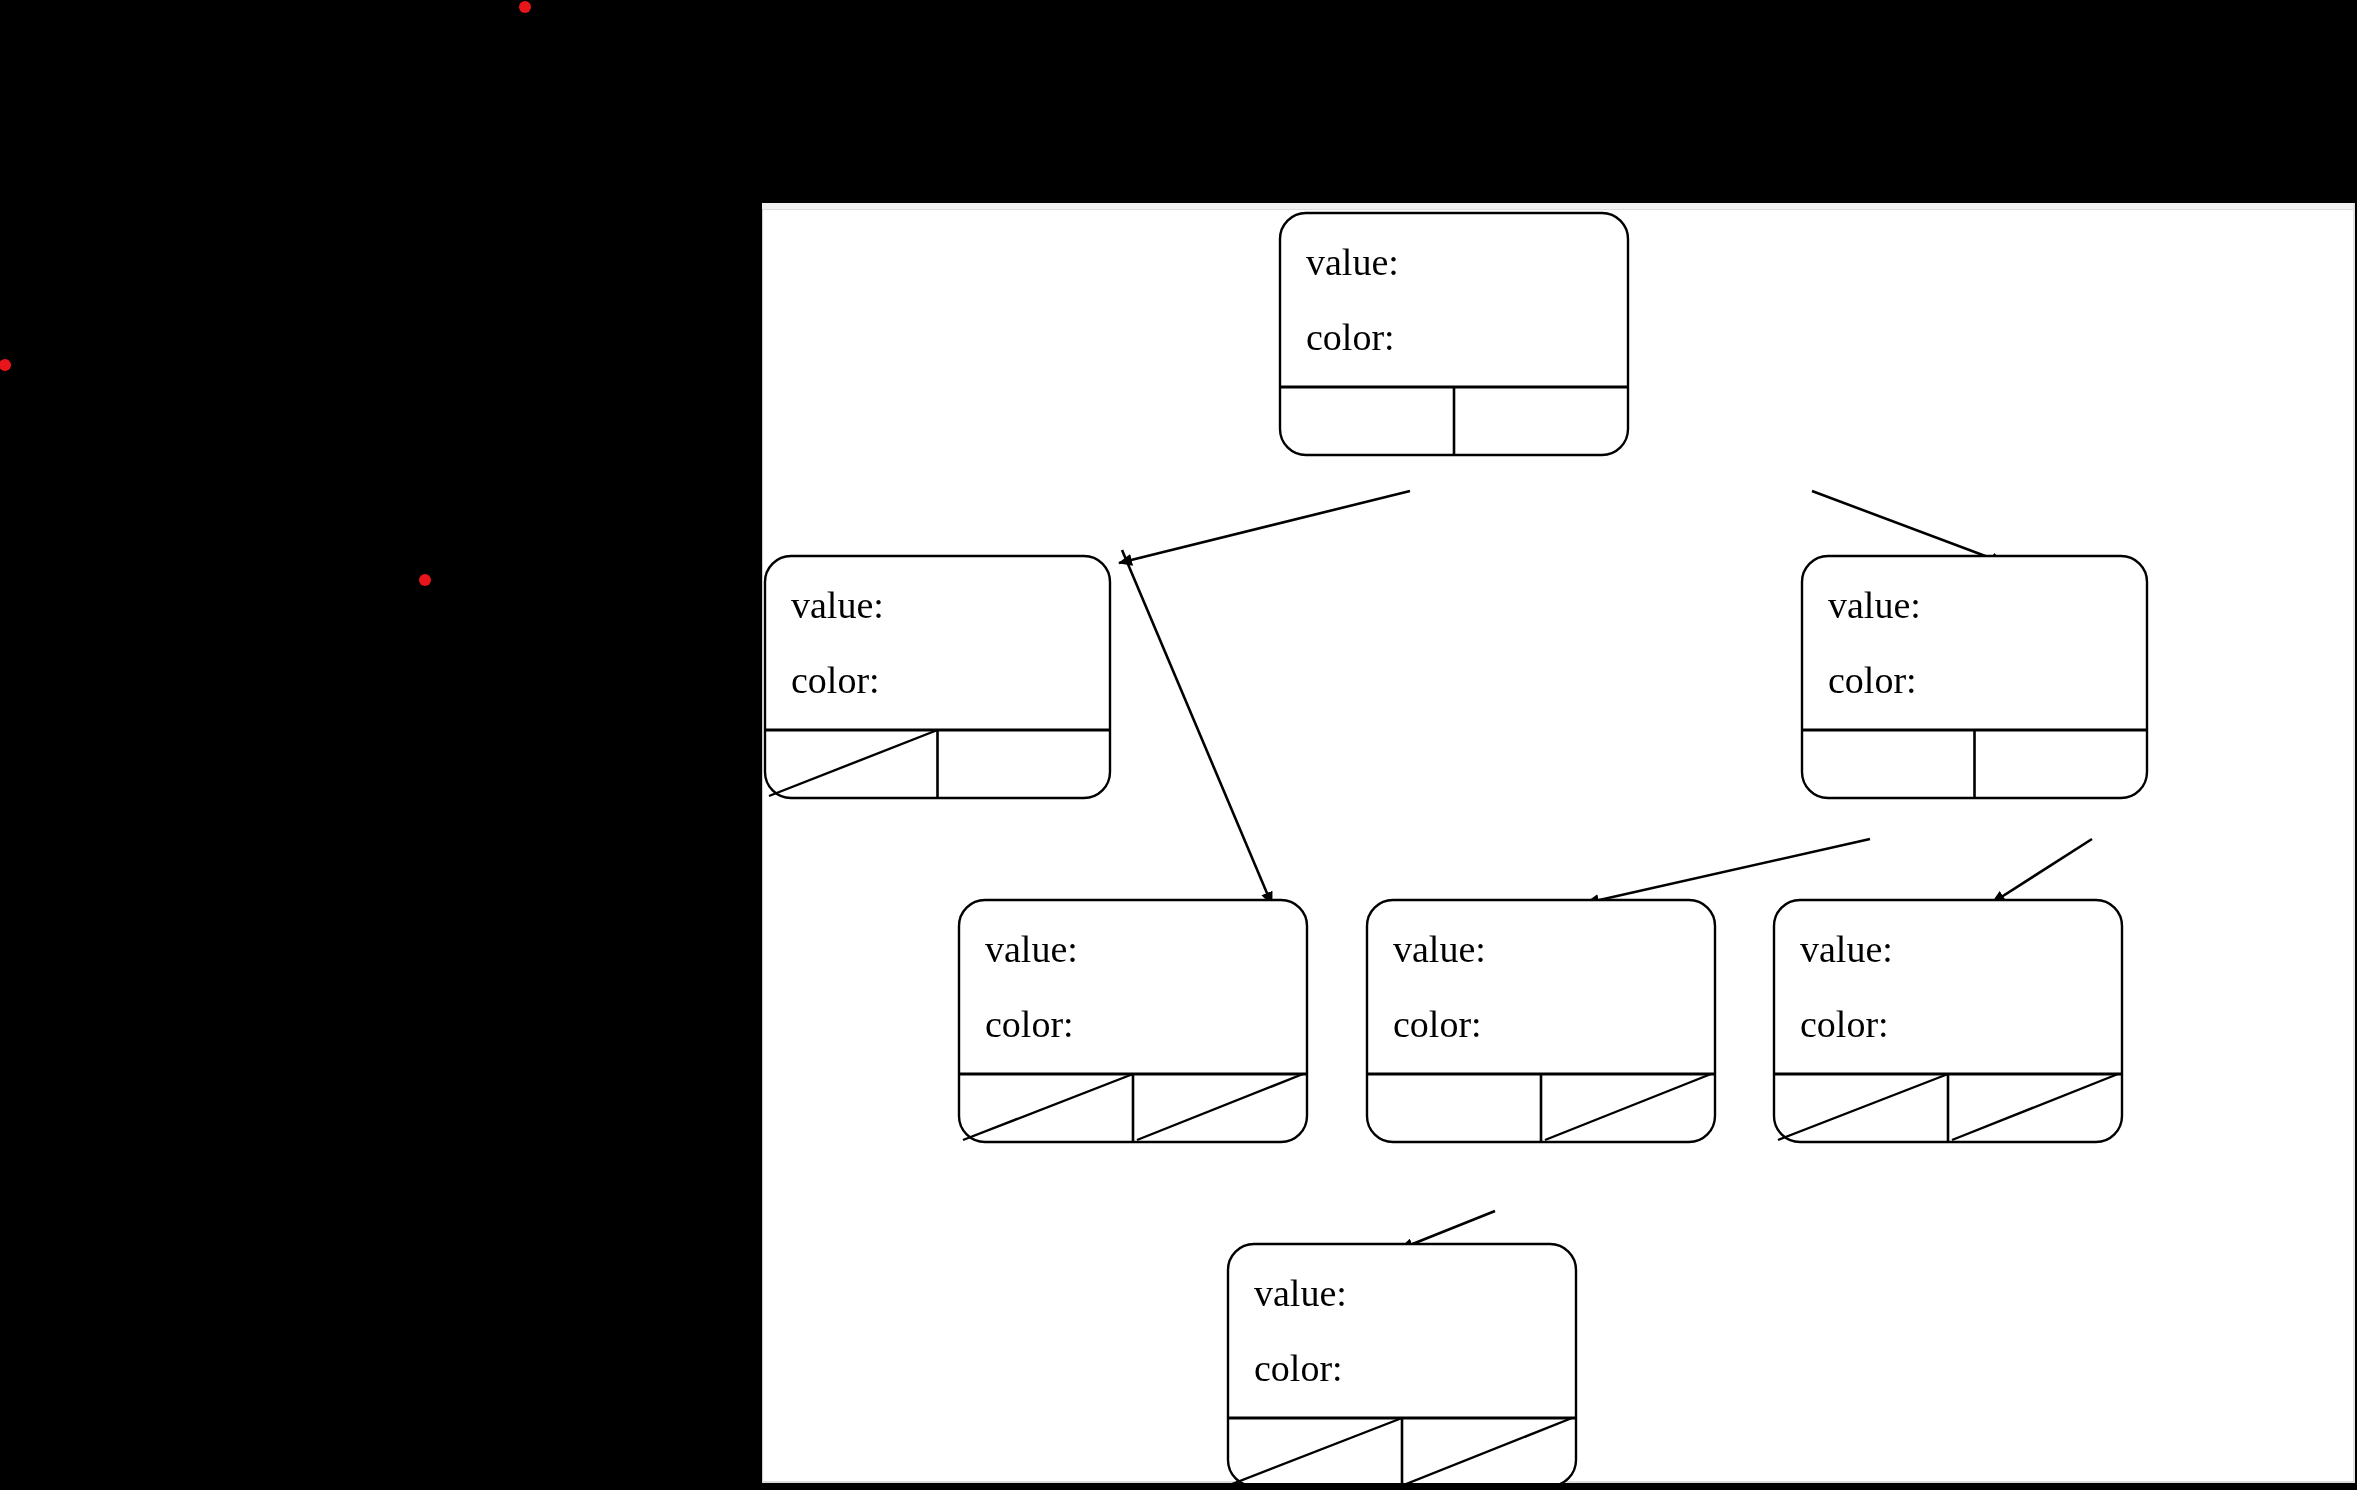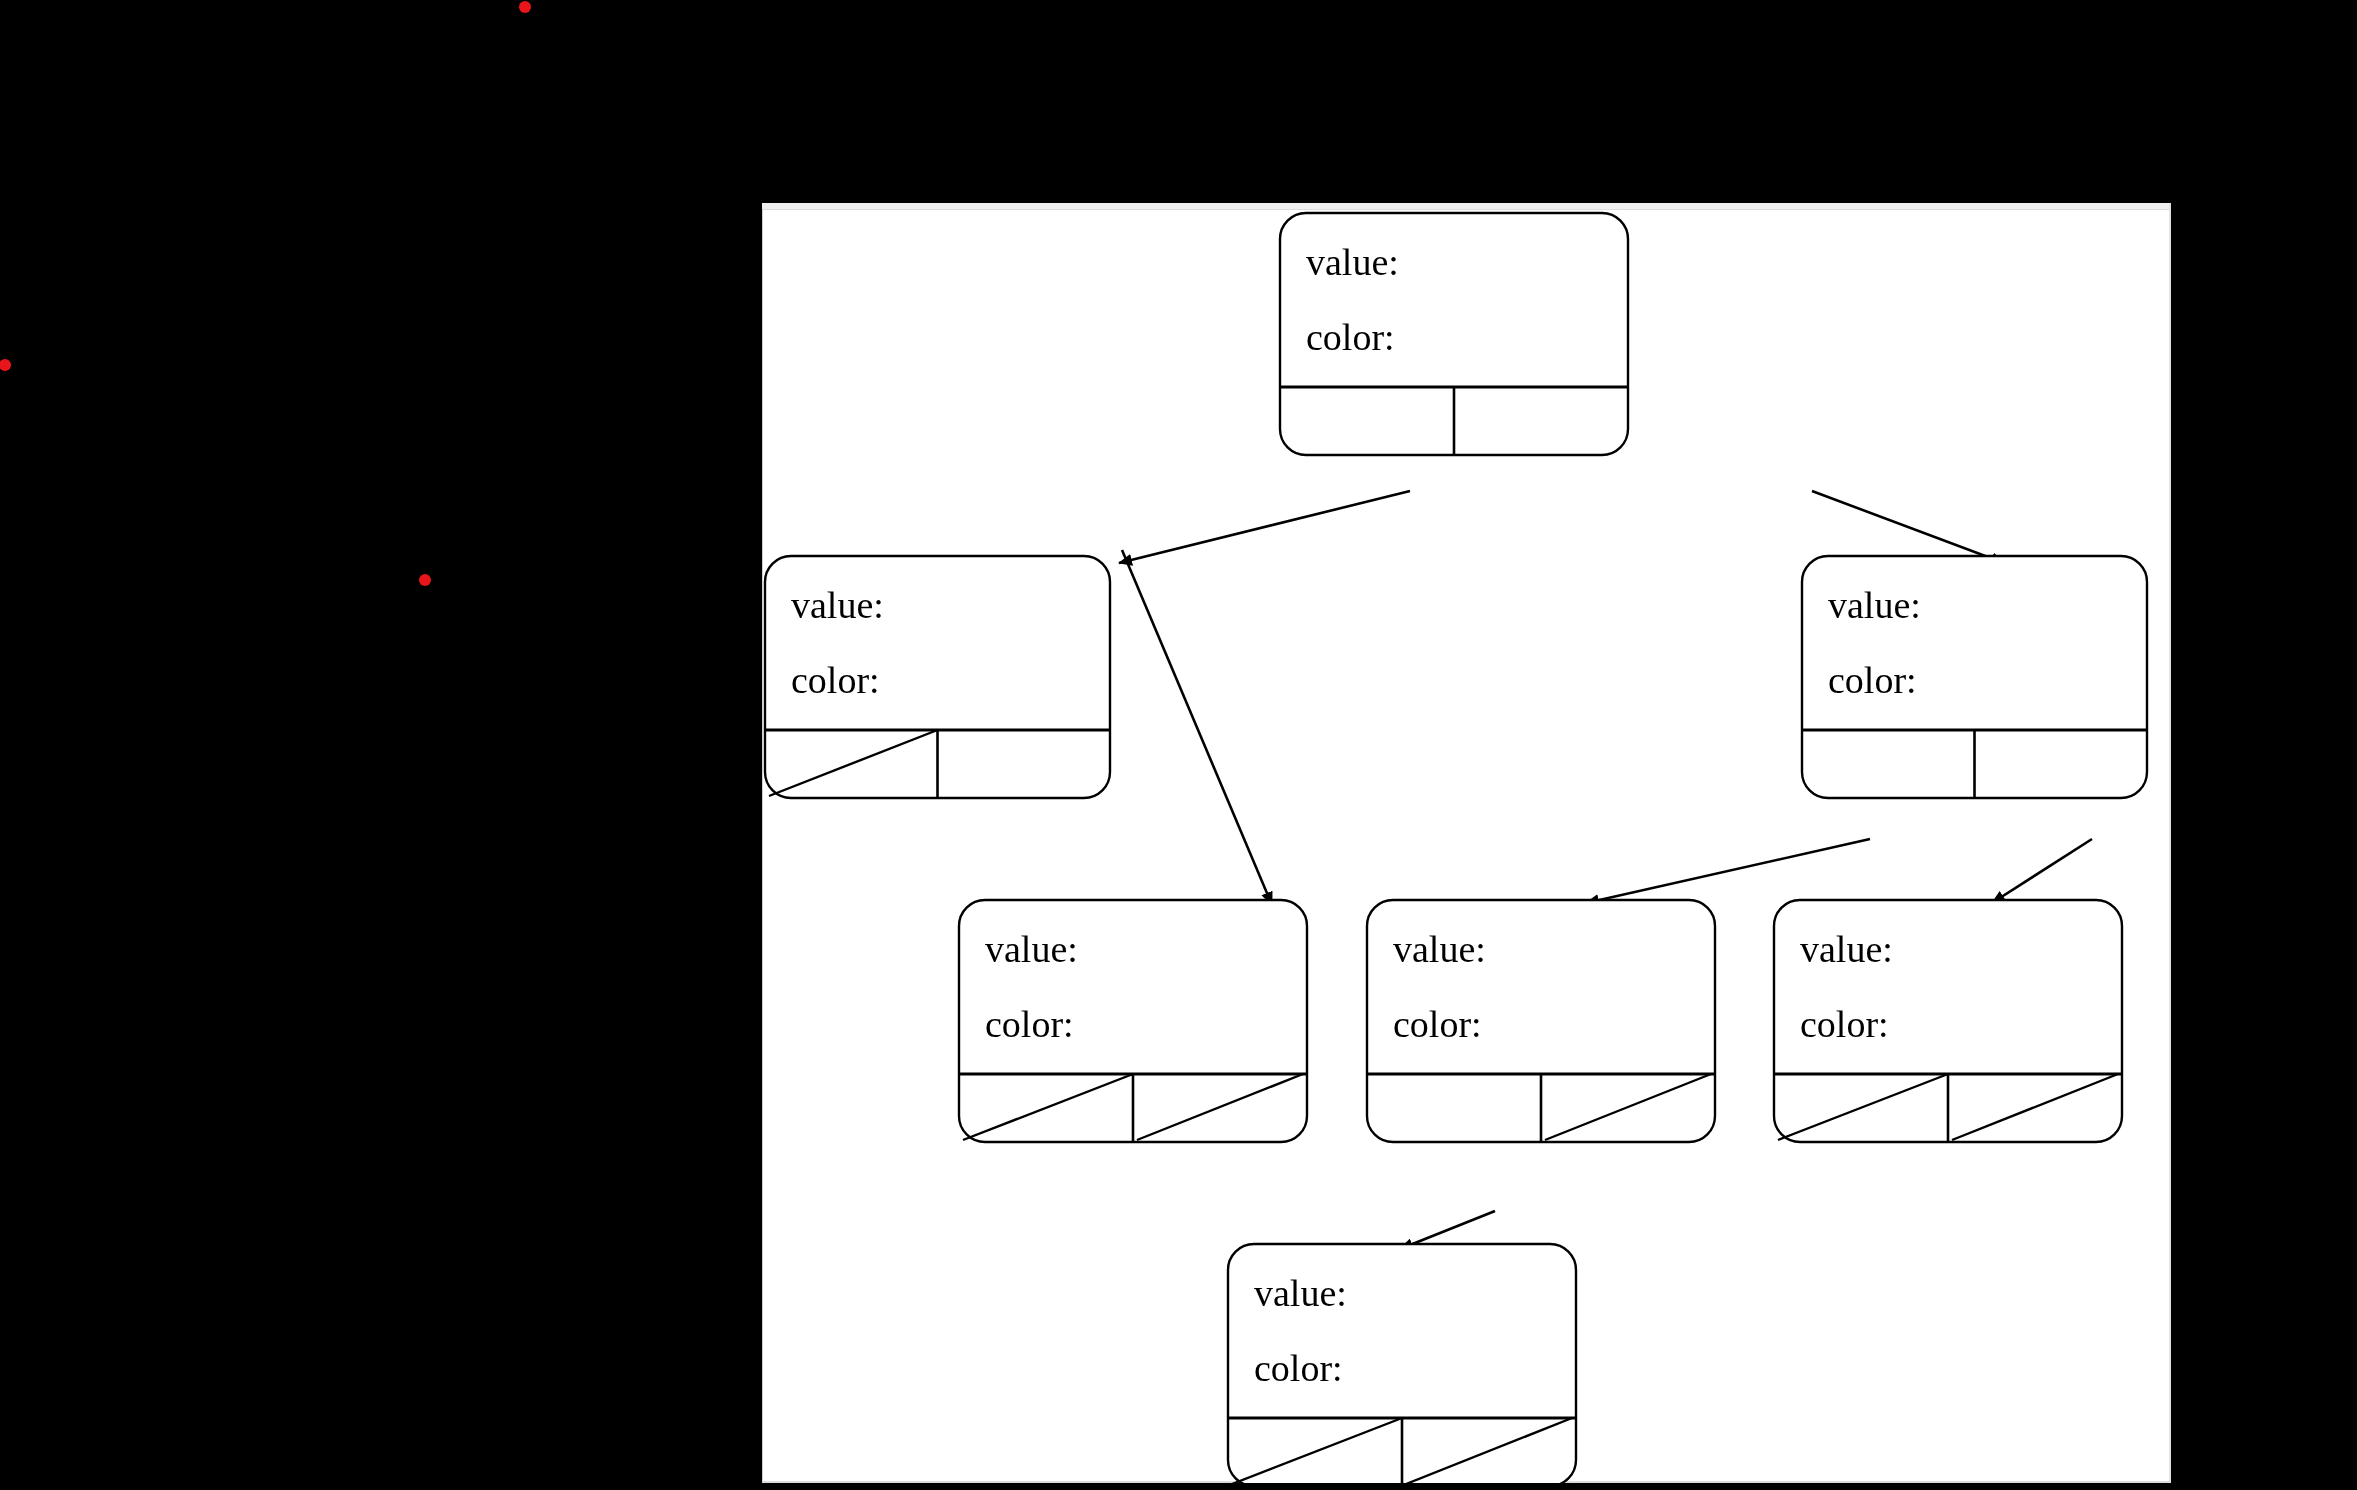--- a/index.html
+++ b/index.html
@@ -2,21 +2,21 @@
 <html><head>
 <meta charset="utf-8">
 <style>
   html,body{margin:0;padding:0;background:#000;}
   body{width:2357px;height:1490px;overflow:hidden;
        font-family:"Liberation Serif","DejaVu Serif",serif;}
   #root{position:relative;width:2357px;height:1490px;background:#000;}
 
   .red-dot{position:absolute;border-radius:50%;background:#e8161a;}
 
-  #panel{position:absolute;left:762px;top:203px;width:1409px;height:1280px;
+  #panel{position:absolute;left:762px;top:203px;width:1593px;height:1280px;
          background:#ffffff;box-sizing:border-box;text-decoration:underline;}
   #panel-topbar{position:absolute;left:0;top:0;width:100%;height:6px;
          background:#f0f0f0;border-bottom:1px solid #dcdcdc;}
   #panel-leftedge{position:absolute;left:0;top:6px;width:1px;bottom:0;background:#cfcfcf;}
   #panel-rightedge{position:absolute;right:0;top:0;width:2px;bottom:0;background:#e2e2e2;}
   #panel-bottomedge{position:absolute;left:0;bottom:0;height:2px;width:100%;background:#dcdcdc;}
 
   #canvas{position:absolute;left:0;top:0;width:1593px;height:1280px;}
   #canvas svg{position:absolute;left:0;top:0;}
 </style>

